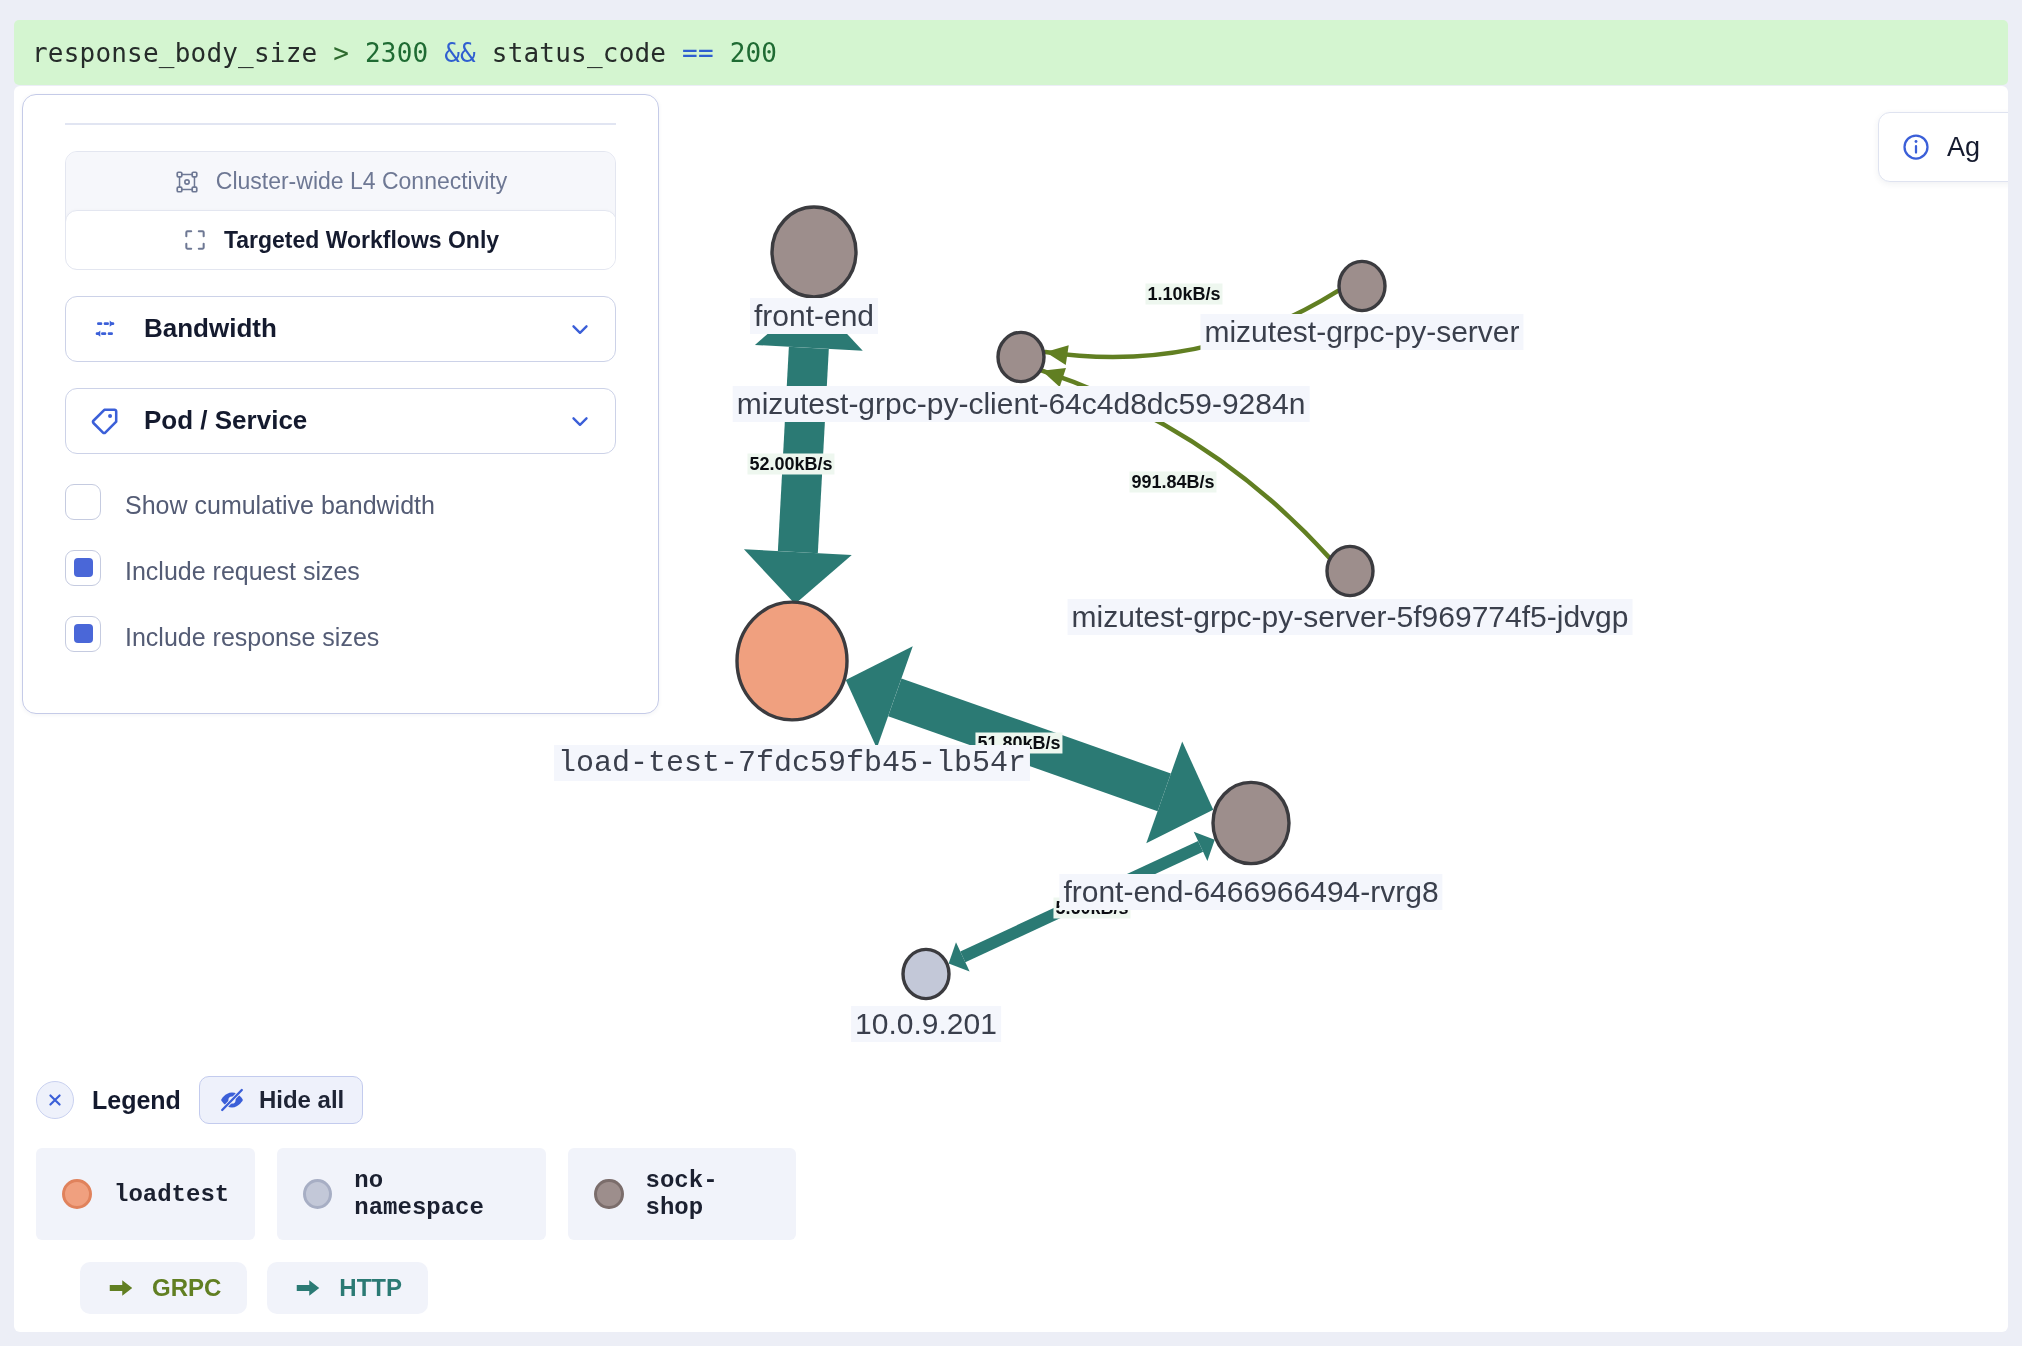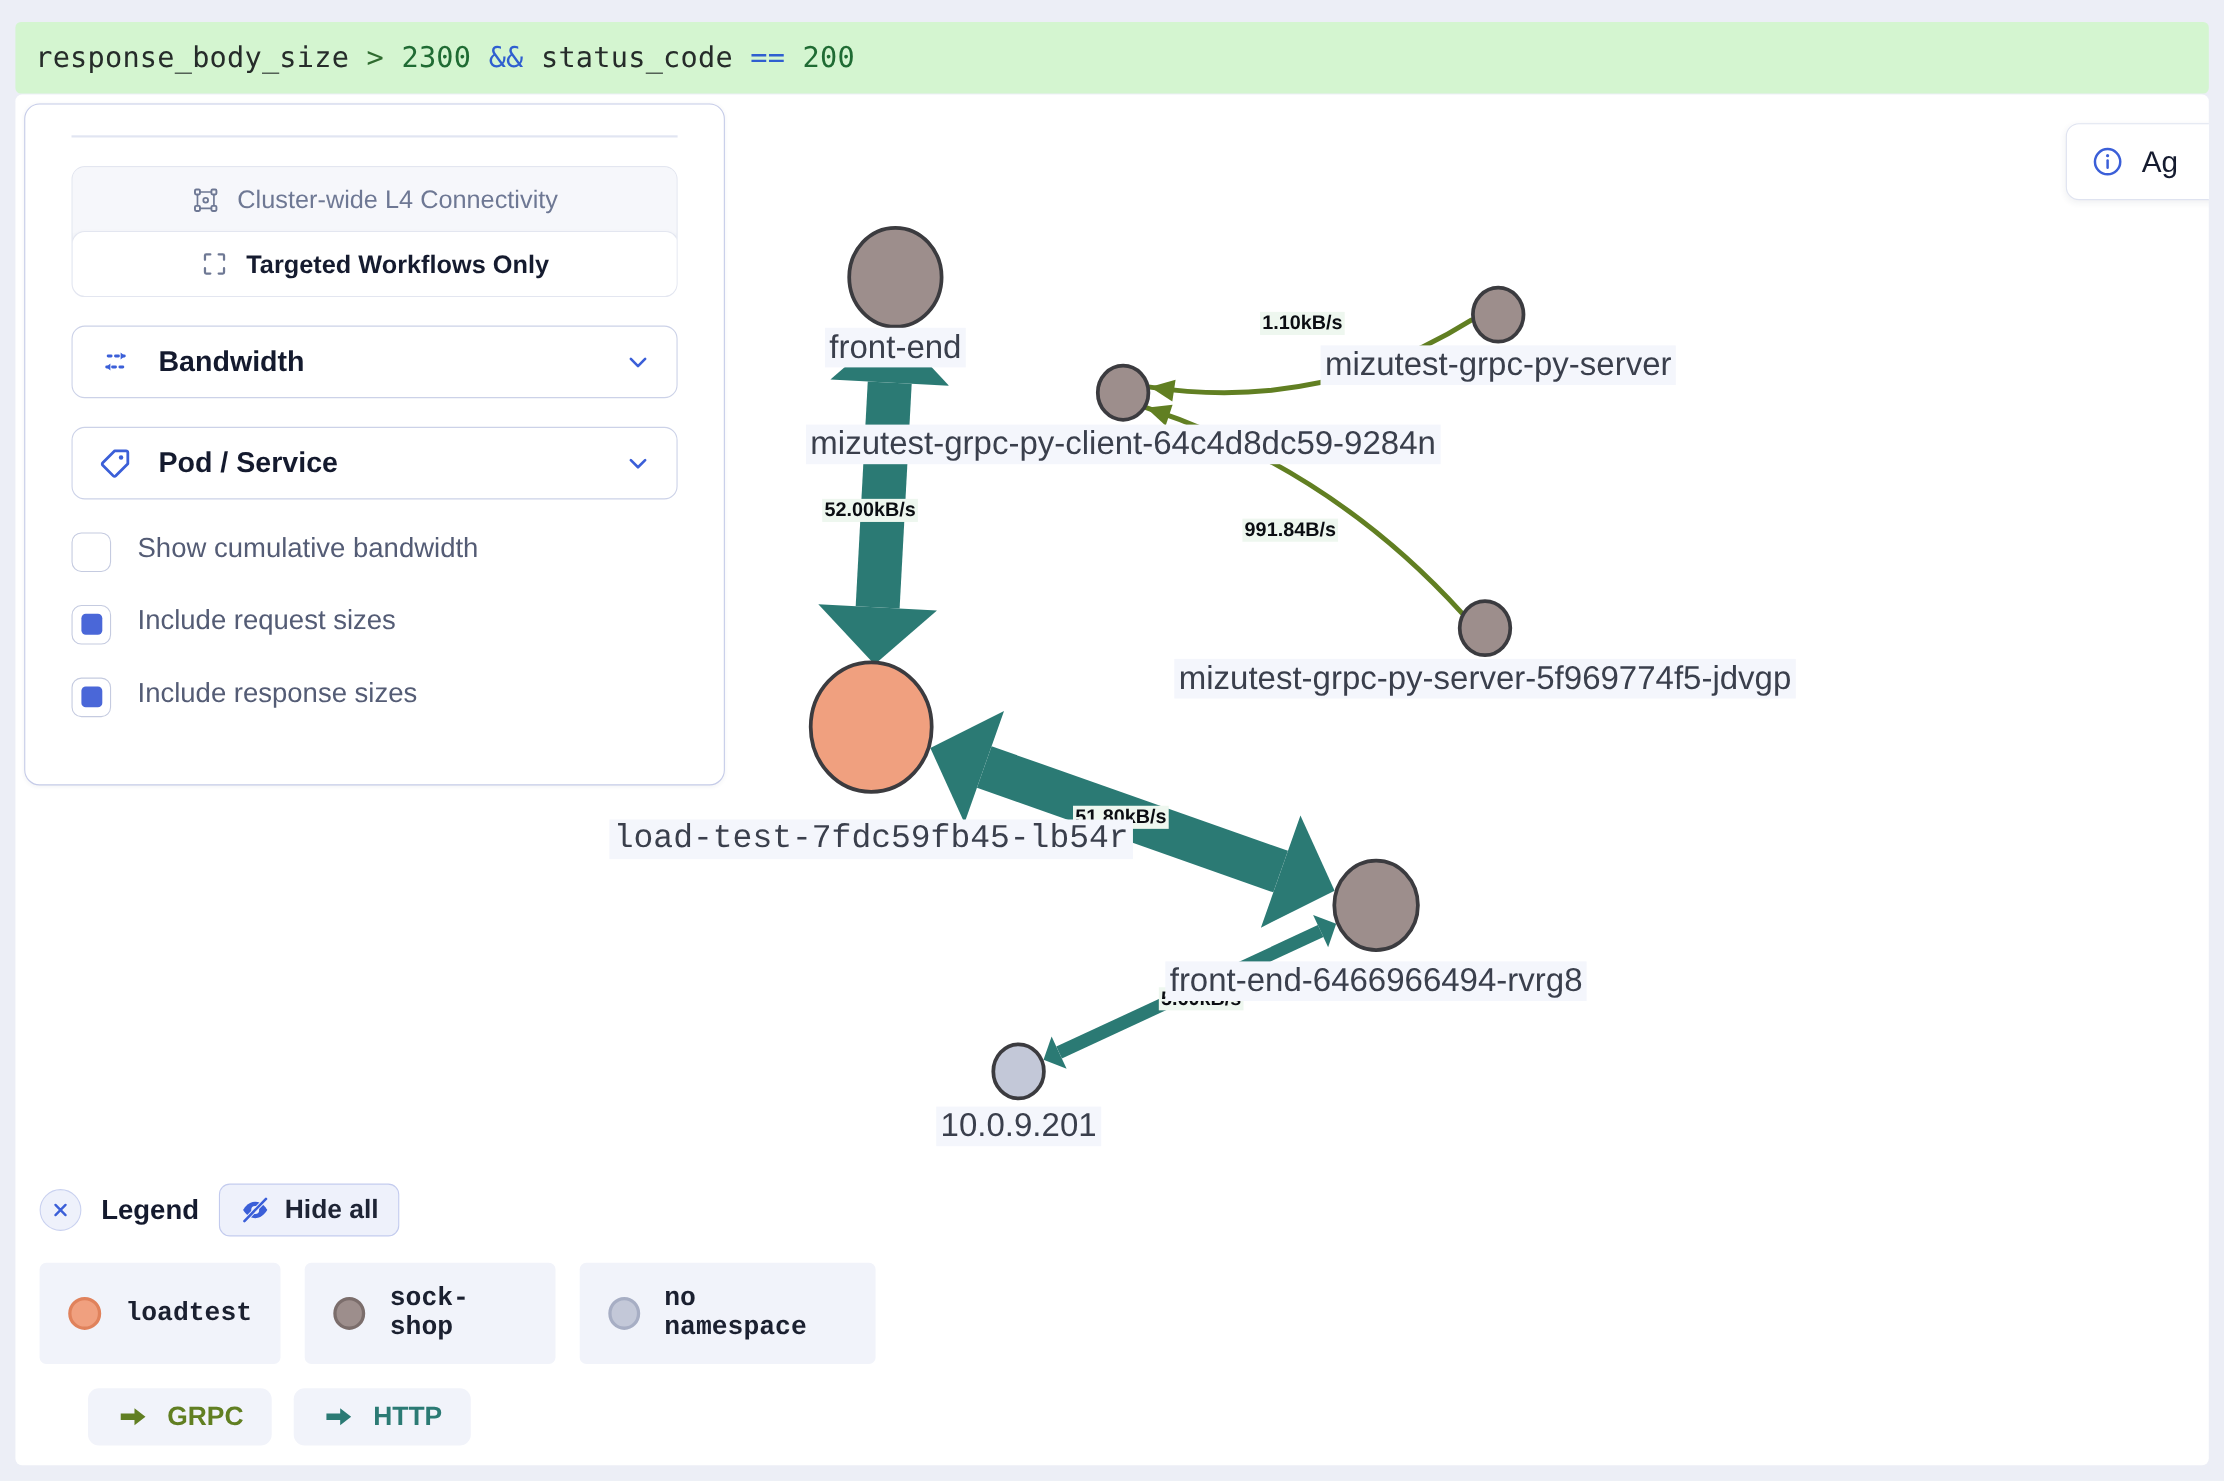--- a/index.html
+++ b/index.html
@@ -86,21 +86,21 @@
     border: 1.5px solid #ccd2e8; border-radius: 12px;
     display: flex; align-items: center;
     padding: 0 22px; cursor: pointer; background: #fff;
   }
   .dd-ico { width: 34px; display: flex; align-items: center; justify-content: center; }
   .dd-label { flex: 1; margin-left: 22px; font-size: 26px; font-weight: 700; color: #141a2e; }
   .chev { width: 26px; height: 26px; }
 
   
   .cb-row {
-    display: flex; align-items: flex-start; gap: 24px;
+    display: flex; align-items: flex-end; gap: 24px;
     margin-top: 30px; cursor: pointer;
   }
   .cb-box {
     width: 36px; height: 36px; border-radius: 9px;
     border: 1.8px solid #c5cbe0; background: #fff;
     display: flex; align-items: center; justify-content: center;
     flex: 0 0 auto;
   }
   .cb-box .inner { width: 19px; height: 19px; border-radius: 4px; background: #4a67d8; }
   .cb-label { font-size: 25px; color: #545c75; font-weight: 400; }
@@ -304,26 +304,26 @@
           </svg>
           <span>Hide all</span>
         </div>
       </div>
       <div class="chip-row" id="ns-chips">
           <div class="chip">
             <div class="chip-dot" style="background: rgb(240, 160, 127); border-color: rgb(224, 130, 92);"></div>
             <div class="chip-label">loadtest</div>
           </div>
           <div class="chip">
+            <div class="chip-dot" style="background: rgb(195, 200, 216); border-color: rgb(167, 174, 196);"></div>
+            <div class="chip-label">no namespace</div>
+          </div>
+          <div class="chip">
             <div class="chip-dot" style="background: rgb(157, 142, 140); border-color: rgb(123, 109, 107);"></div>
             <div class="chip-label">sock-shop</div>
-          </div>
-          <div class="chip">
-            <div class="chip-dot" style="background: rgb(195, 200, 216); border-color: rgb(167, 174, 196);"></div>
-            <div class="chip-label">no namespace</div>
           </div>
         </div>
       <div class="proto-row" id="proto-chips">
           <div class="proto">
             <svg width="30" height="30" viewBox="0 0 24 24">
               <path d="M3 9.6 H13 V5.8 L21 12 L13 18.2 V14.4 H3 Z" fill="#617f22"></path>
             </svg>
             <div class="proto-label" style="color: rgb(97, 127, 34);">GRPC</div>
           </div>
           <div class="proto">

